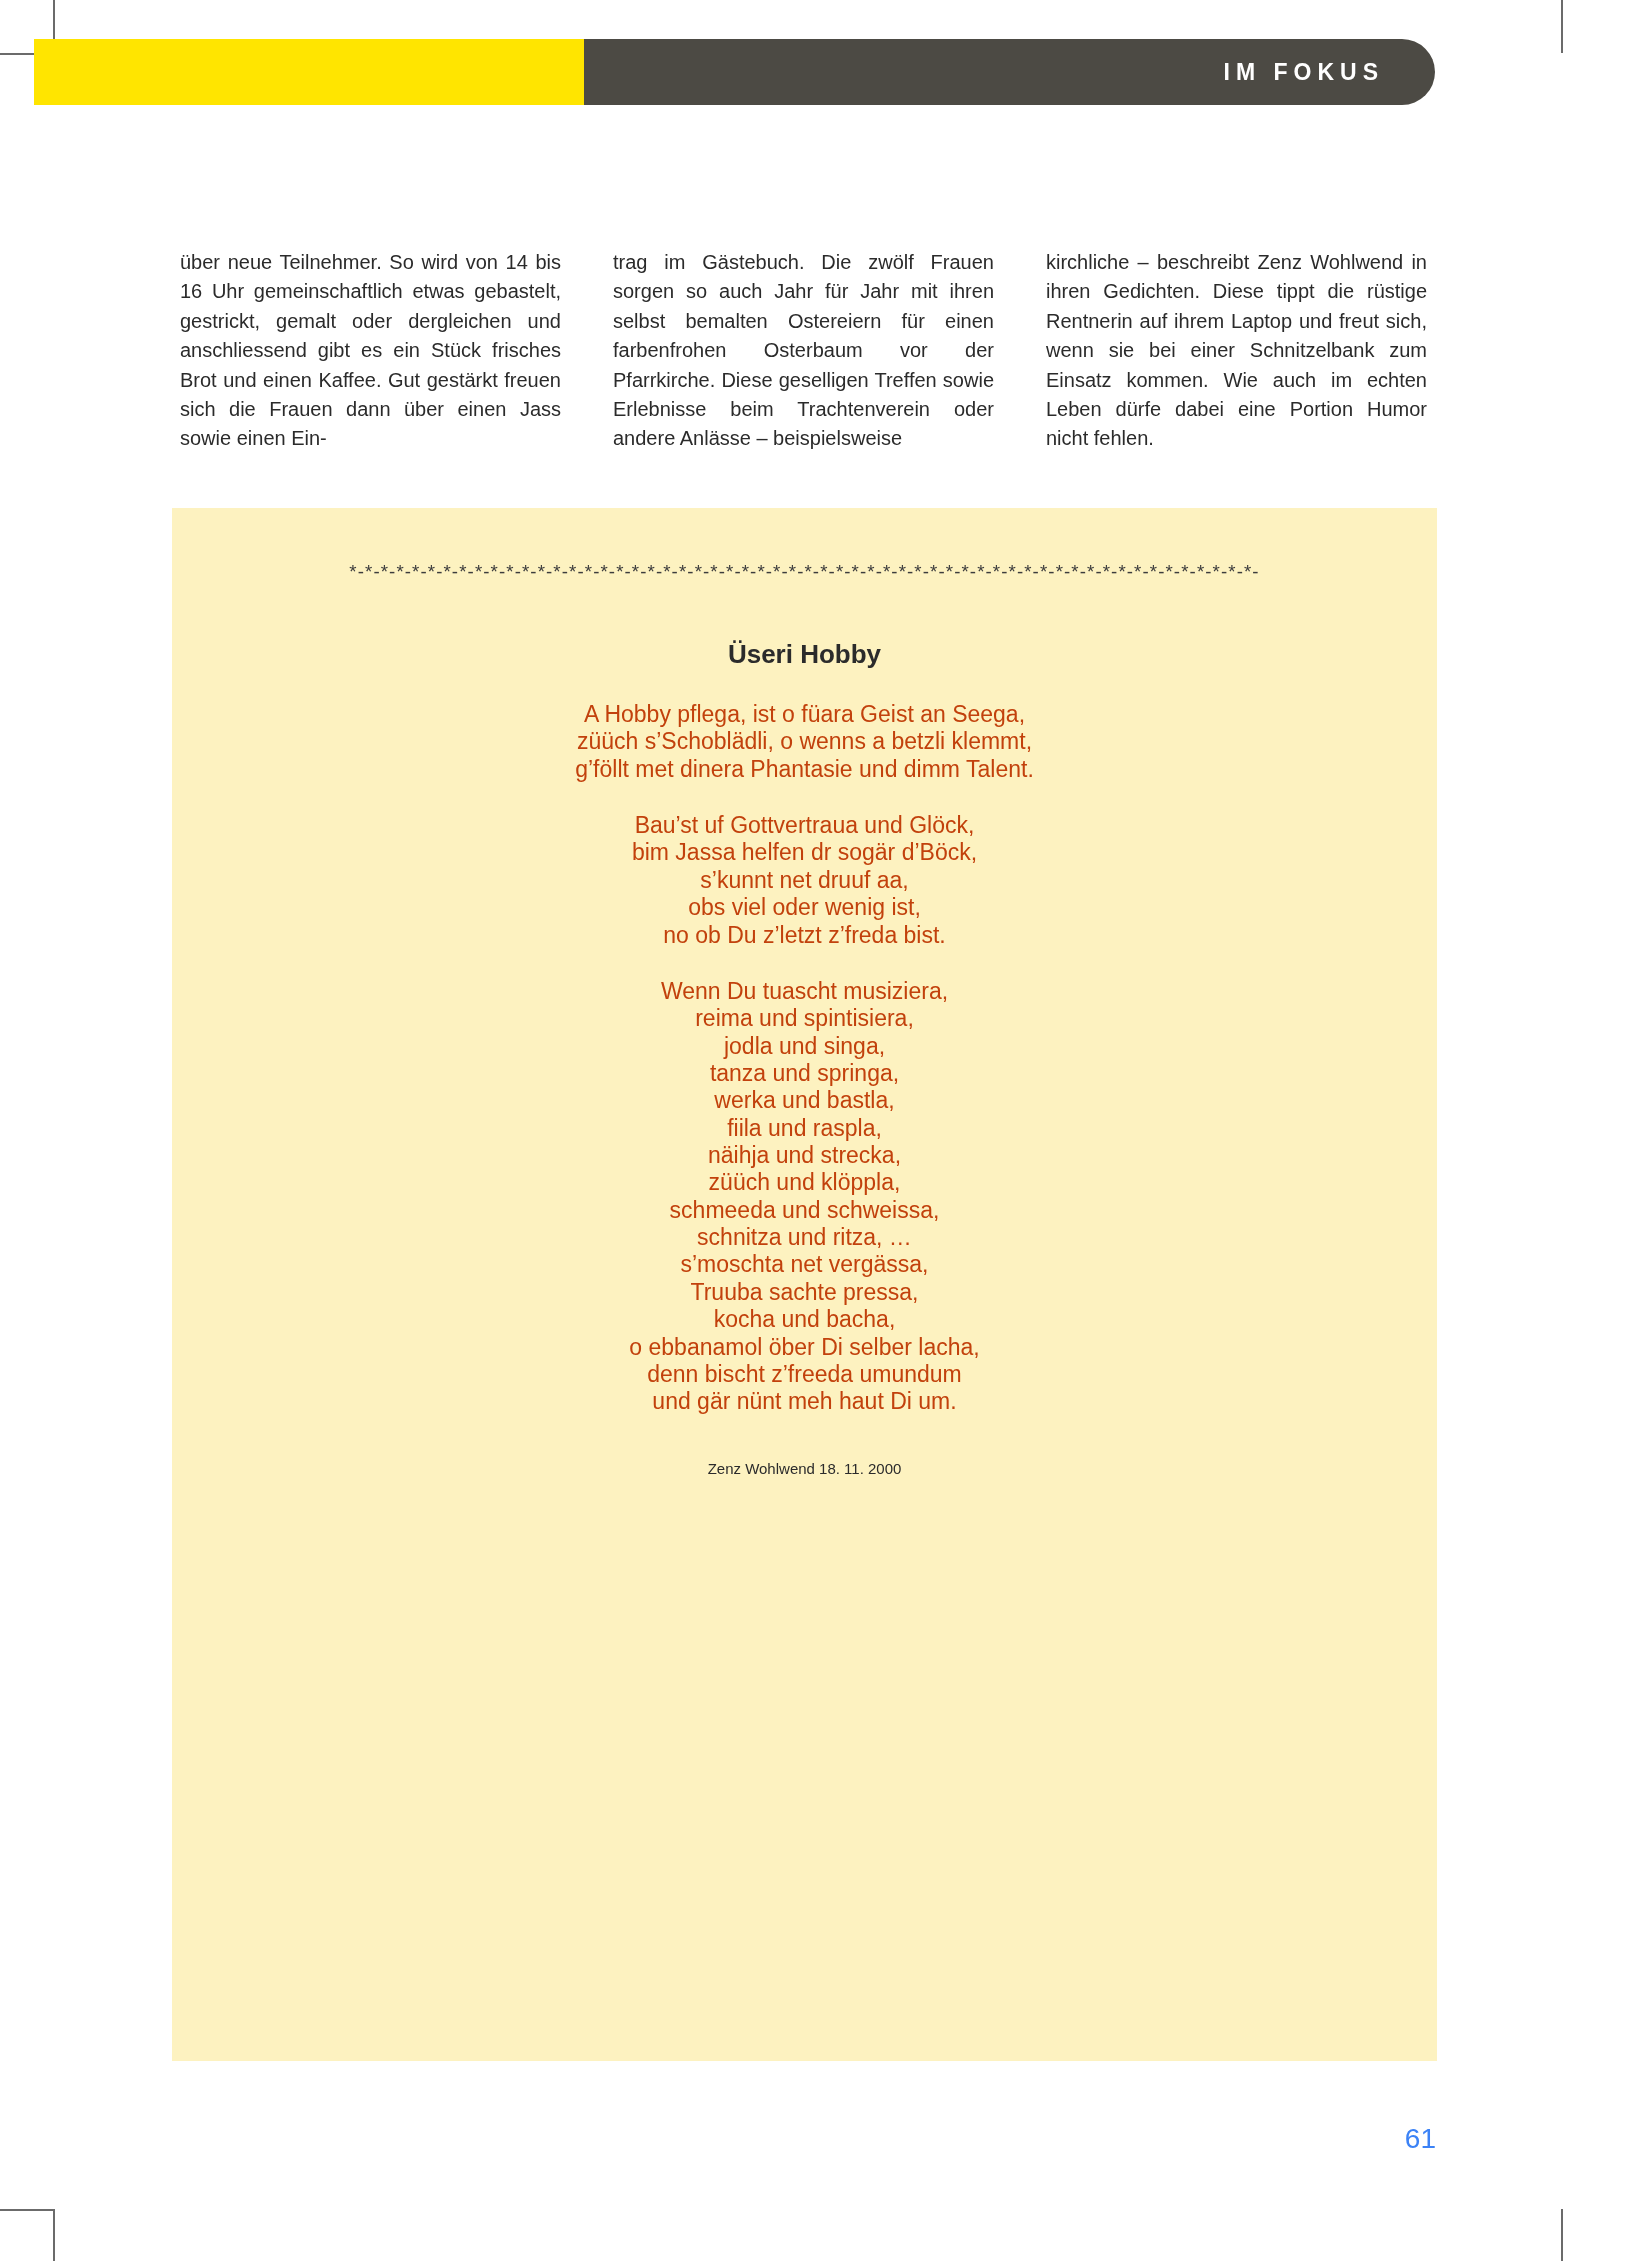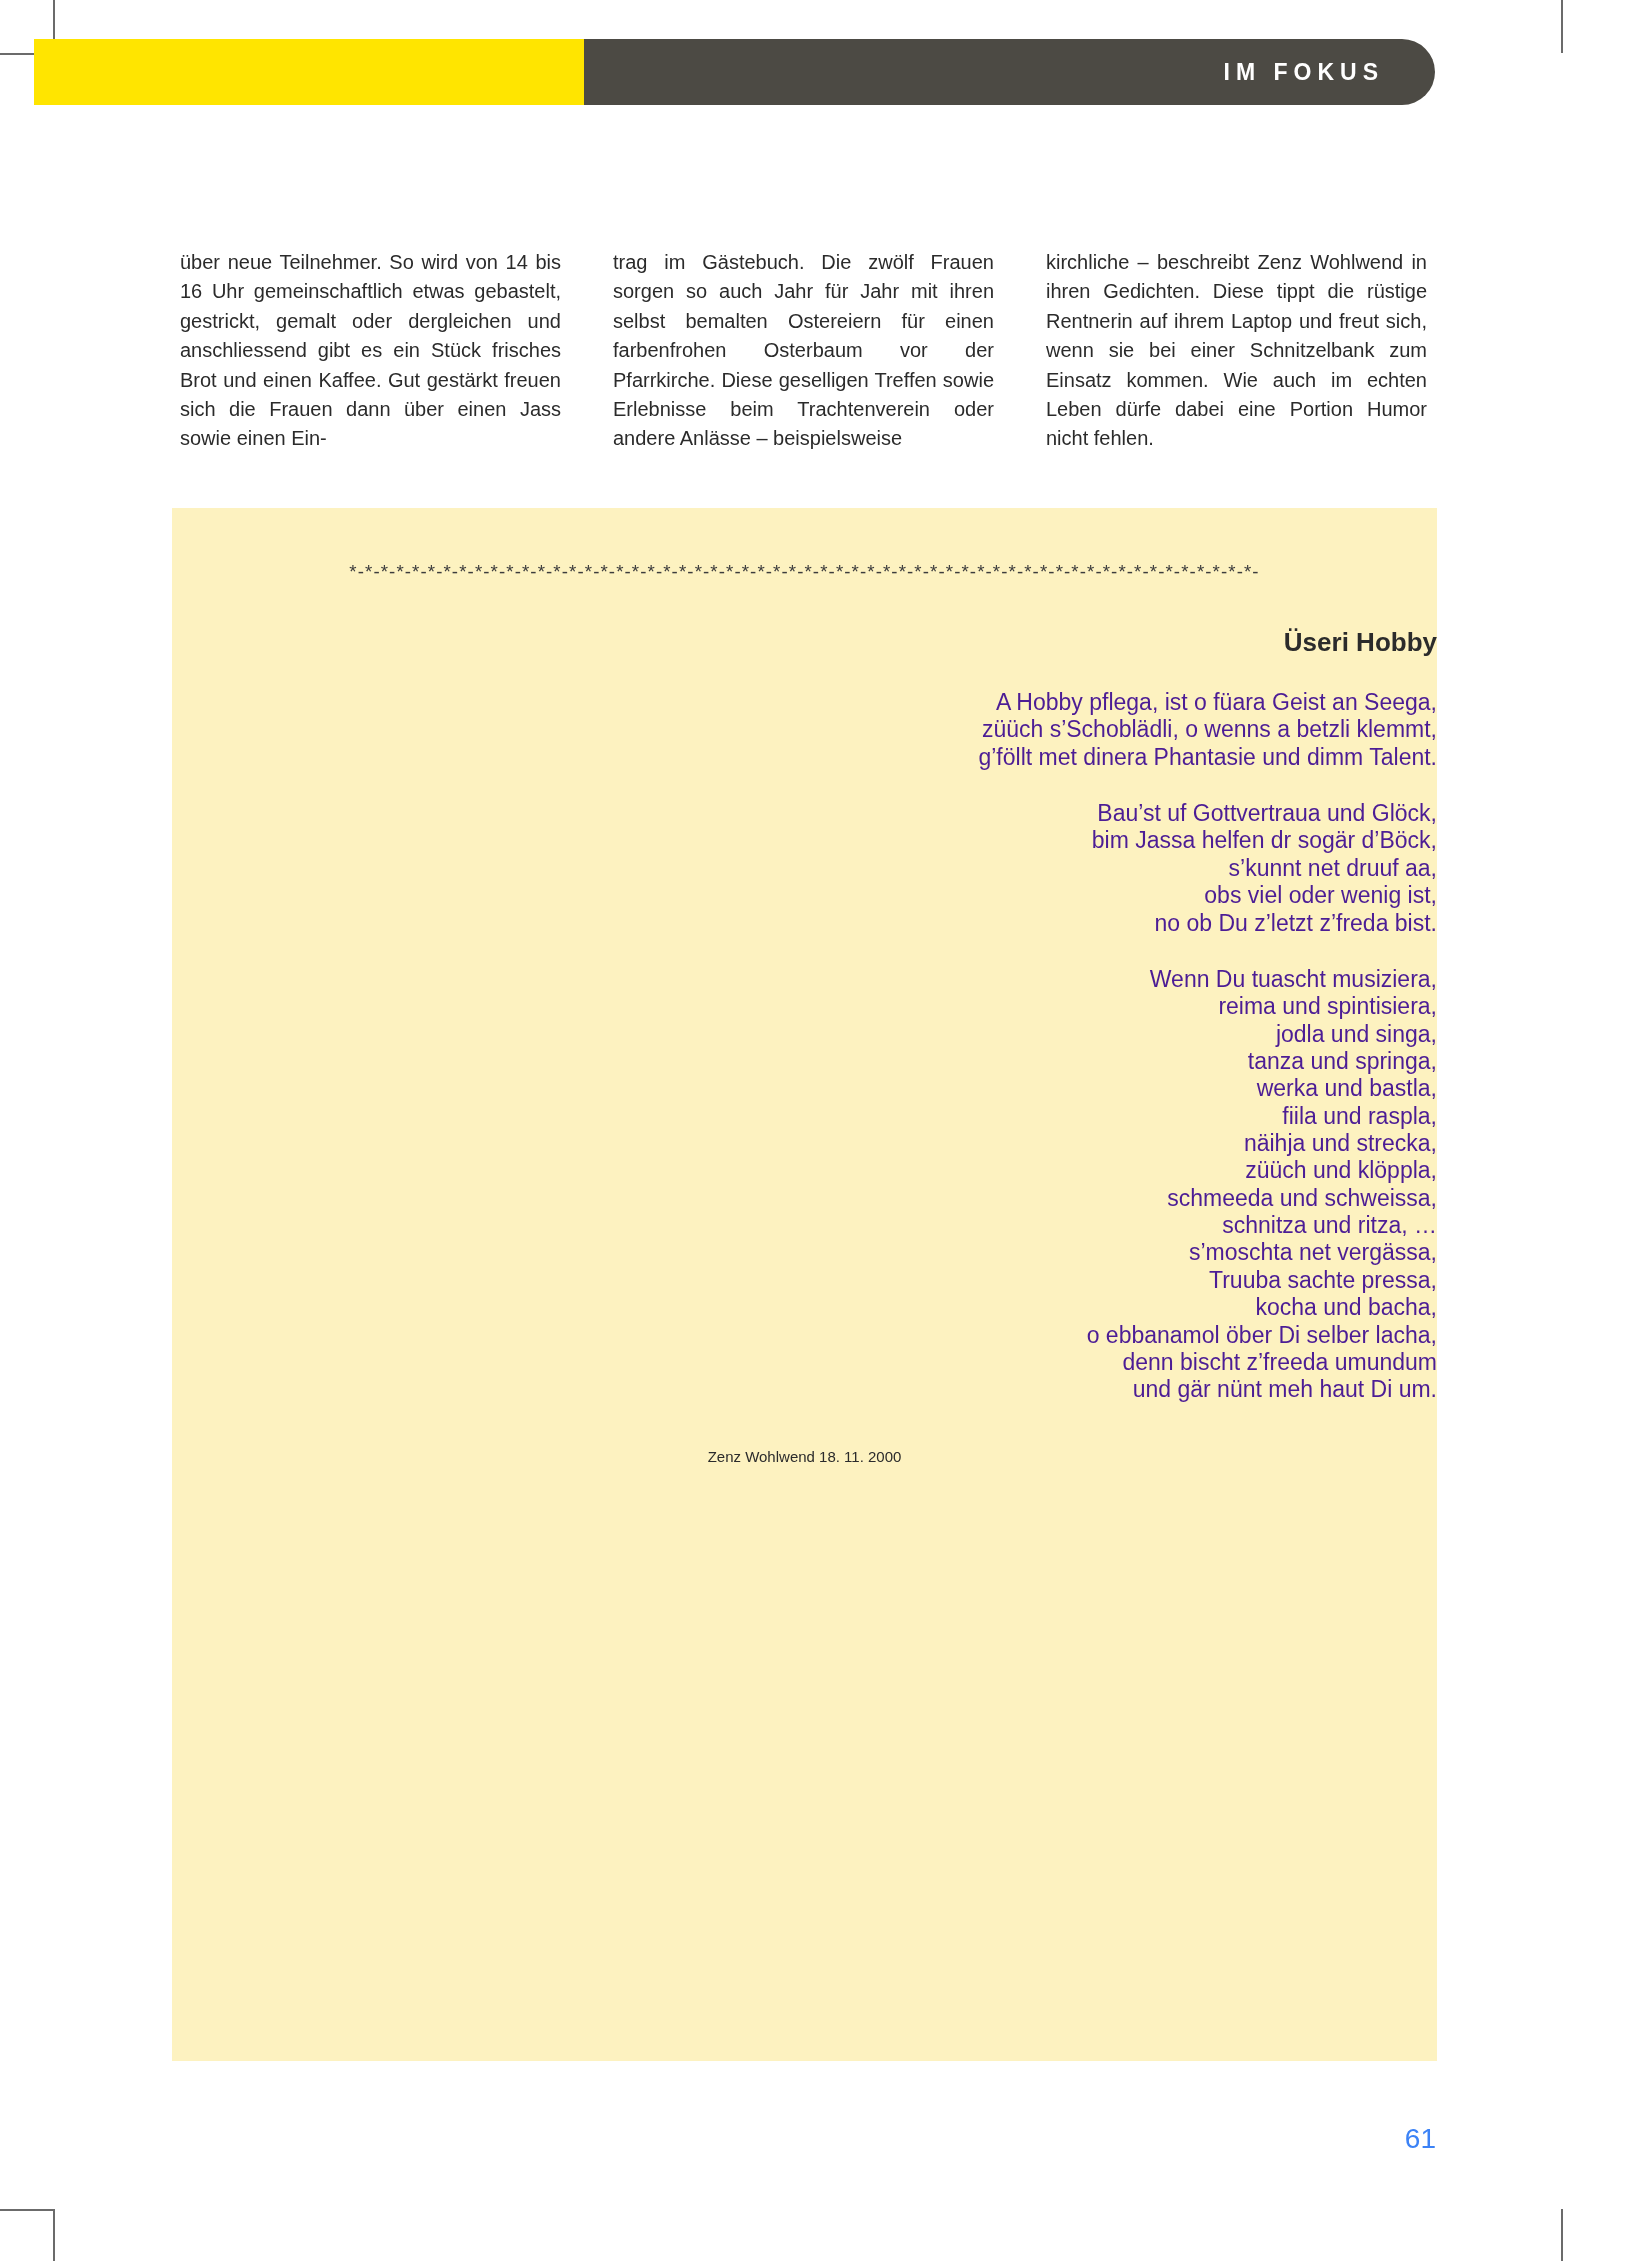--- a/index.html
+++ b/index.html
@@ -113,30 +113,29 @@
     color: #2b2b2b;
   }
   .poem-body {
     position: absolute;
     left: 0;
     right: 0;
     top: 119px;
     text-align: center;
   }
   .stanza {
-    margin: 0 0 29px 0;
-    text-align: right;
+    margin: 12px 0 29px 0;
   }
   .stanza.title-block {
     margin-bottom: 31px;
   }
   .line {
     font-size: 23px;
     line-height: 1.19;
-    color: #4c1d95;
+    color: #c2410c;
   }
   .poem-signature {
     margin-top: 44px;
     font-size: 15px;
     color: #2b2b2b;
   }
 
   
   .page-number {
     position: absolute;

